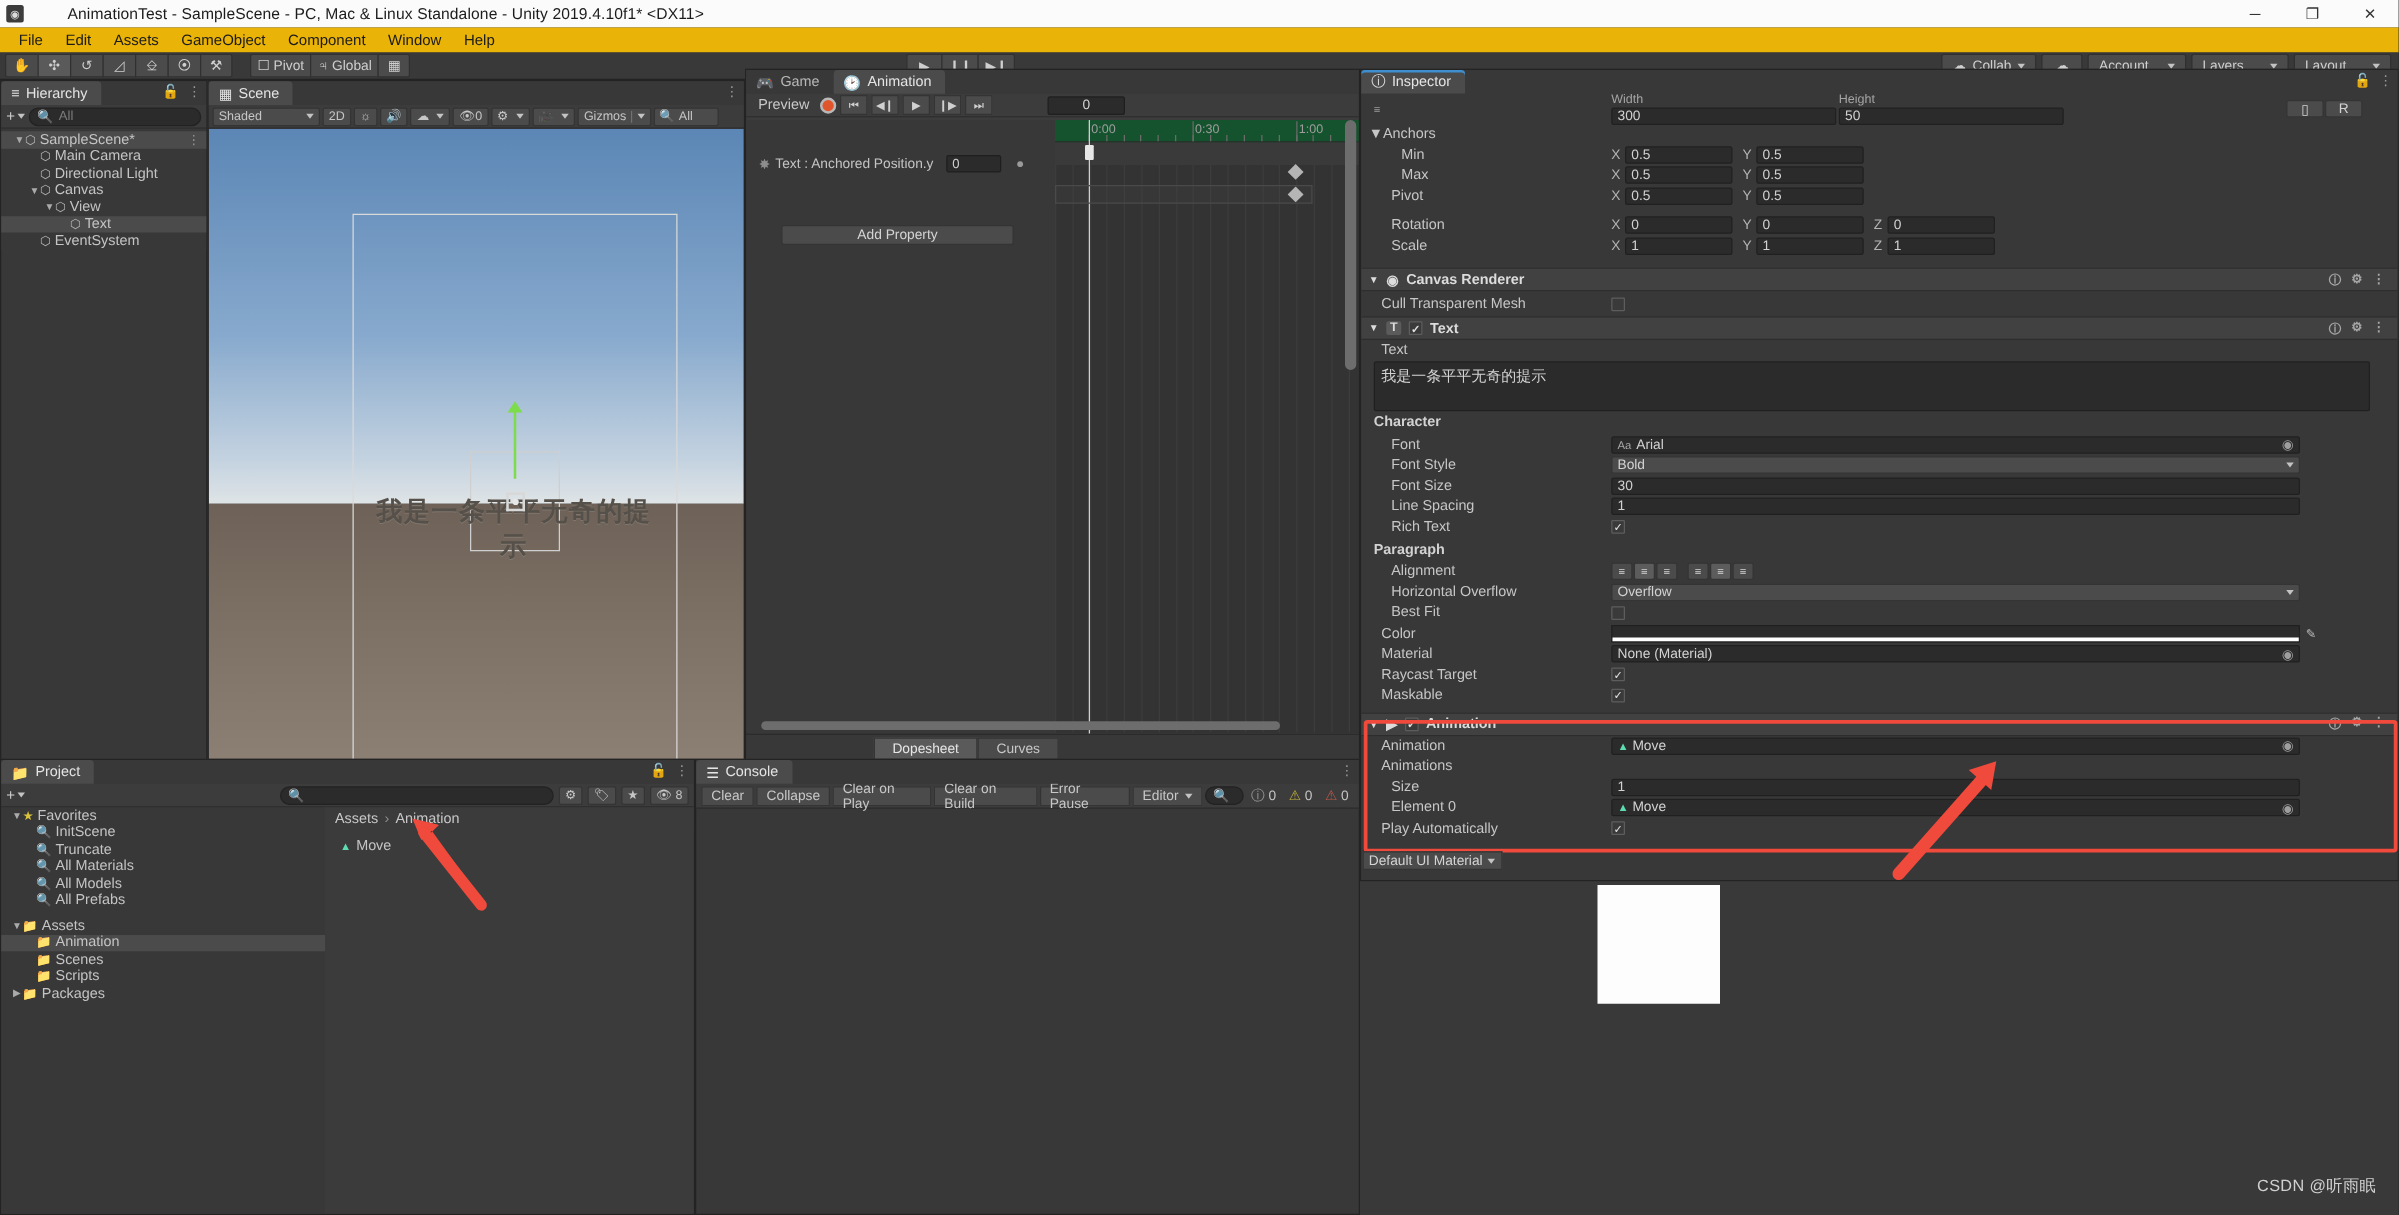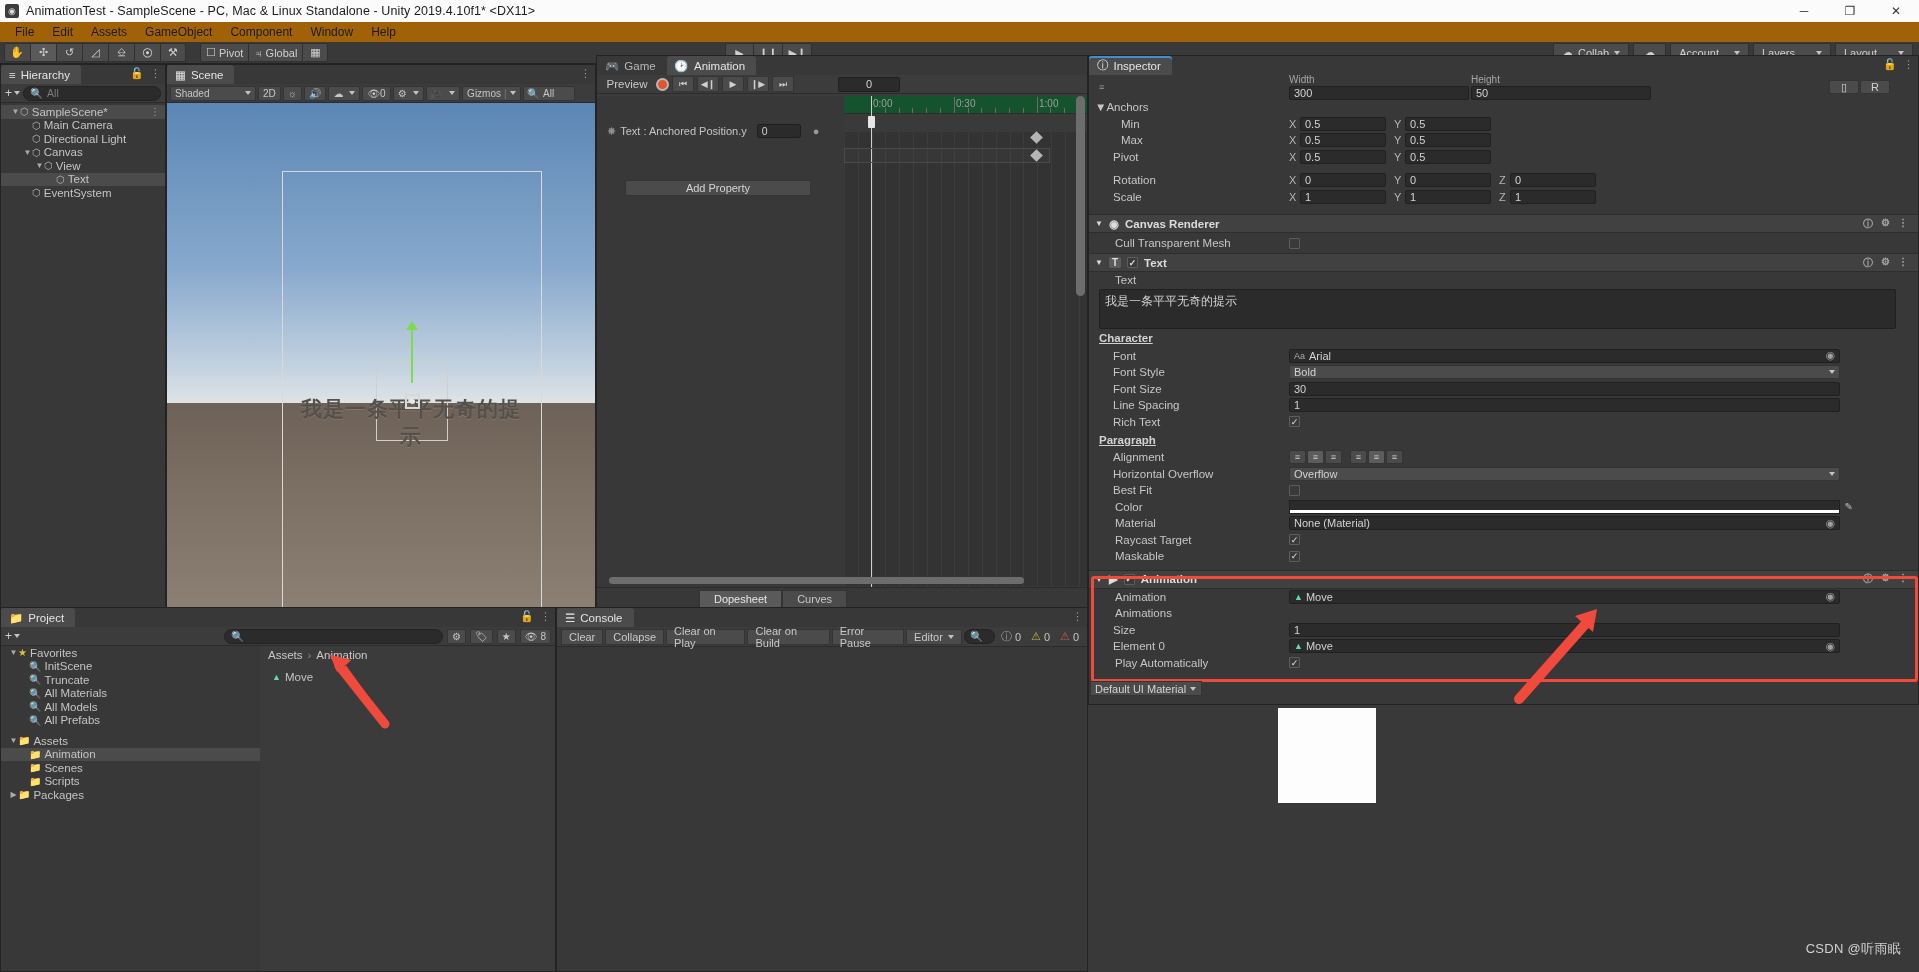--- a/index.html
+++ b/index.html
@@ -18,29 +18,29 @@
   #titlebar{
     left:0; top:0; width:1919px; height:22px;
     background:#fbfbfb; color:#1a1a1a;
     display:flex; align-items:center;
   }
   #titlebar .tb-icon{
     width:14px;height:14px;margin:0 7px 0 5px;border-radius:2px;
     background:#3c3c3c; color:#ddd; font-size:9px;
     display:flex;align-items:center;justify-content:center;
   }
-  #titlebar .tb-title{ font-size:12.5px; color:#1c1c1c; letter-spacing:.1px;}
+  #titlebar .tb-title{ font-size:12.5px; color:#1c1c1c; letter-spacing:.1px;margin-left:28px;}
   #titlebar .wbtns{ margin-left:auto; display:flex; }
   #titlebar .wbtn{ width:46px;height:22px;display:flex;align-items:center;justify-content:center;font-size:12px;color:#333;}
   #titlebar .wbtn:last-child{ }
 
   
   #menubar{
     left:0; top:22px; width:1919px; height:20px;
-    background:#a16207; color:#1b1b1b;
+    background:#eab308; color:#1b1b1b;
     display:flex; align-items:center; padding-left:6px;text-align:right;
   }
   #menubar .mi{ padding:0 9px; font-size:12px; height:20px; display:flex; align-items:center;}
 
   
   #toolbar{
     left:0; top:42px; width:1919px; height:22px;
     background:#393939; border-bottom:1px solid #232323;
     display:flex; align-items:center;
   }
@@ -135,31 +135,31 @@
   .kf{ position:absolute; width:9px;height:9px;background:#b4b4b4; transform:rotate(45deg);}
   .gridv{ position:absolute; top:0; bottom:0; width:1px; background:#3c3c3c;}
   #anim-bottom{ position:absolute; left:0;right:0;bottom:0;height:22px;background:#383838;border-top:1px solid #2b2b2b;display:flex;align-items:center;}
   .dsbtn{ height:18px;padding:0 14px;display:flex;align-items:center;font-size:11px;color:#c8c8c8;background:#4b4b4b;border:1px solid #343434;}
   .dsbtn.sel{ background:#5a5a5a; color:#e6e6e6;}
 
   
   #inspector{ left:1088px; top:55px; width:831px; height:650px;}
   #insp-body{ position:absolute; left:0; top:19px; right:0; bottom:0; background:#383838; overflow:hidden;}
   .irow{ height:16.5px; display:flex; align-items:center; font-size:11.5px; color:#c6c6c6;}
-  .ilabel{ padding-left:26px; }
+  .ilabel{ padding-left:16px; }
   .ilabel.ind1{ padding-left:24px; }
   .ilabel.ind2{ padding-left:32px; }
   .ifield{ height:14px; background:#2b2b2b; border:1px solid #202020; border-radius:2px;
            display:flex;align-items:center;padding:0 4px;font-size:11px;color:#d2d2d2;}
   .ifield.drop{ background:#4b4b4b; border-color:#343434;}
   .chk{ width:11px;height:11px;background:#3a3a3a;border:1px solid #5d5d5d;border-radius:1px;display:flex;align-items:center;justify-content:center;font-size:9px;color:#e2e2e2;}
   .comp-header{ height:19px; background:#414141; border-top:1px solid #2d2d2d; border-bottom:1px solid #2d2d2d;
                 display:flex;align-items:center; gap:6px; padding-left:6px; font-size:11.5px;color:#dcdcdc; font-weight:bold;}
   .comp-icons{ margin-left:auto; display:flex; gap:8px; padding-right:10px; color:#a6a6a6; font-size:10px;}
-  .sec-title{ font-weight:bold; color:#d2d2d2; padding-left:10px; font-size:11.5px;text-decoration:underline;}
+  .sec-title{ font-weight:bold; color:#d2d2d2; padding-left:10px; font-size:11.5px;}
   .xy-lbl{ width:11px; color:#b4b4b4; font-size:11px; text-align:left;}
   #anim-comp-box{ position:absolute; left:2px; top:520px; width:827px; height:106px; border:3px solid #f04a3c; border-radius:3px; pointer-events:none;}
 
   
   #project{ left:0; top:607px; width:556px; height:365px;}
   #proj-toolbar{ height:19px;background:#3c3c3c;display:flex;align-items:center;gap:4px;padding:0 4px;border-bottom:1px solid #2b2b2b;}
   #proj-left{ position:absolute; left:0; top:38px; width:259px; bottom:0; background:#383838;}
   #proj-right{ position:absolute; left:259px; top:38px; right:0; bottom:0; background:#3b3b3b;}
   .prow{ height:13.5px;display:flex;align-items:center;font-size:11.5px;color:#c4c4c4;padding-left:4px;}
   .prow.sel{ background:#4b4b4b;}

